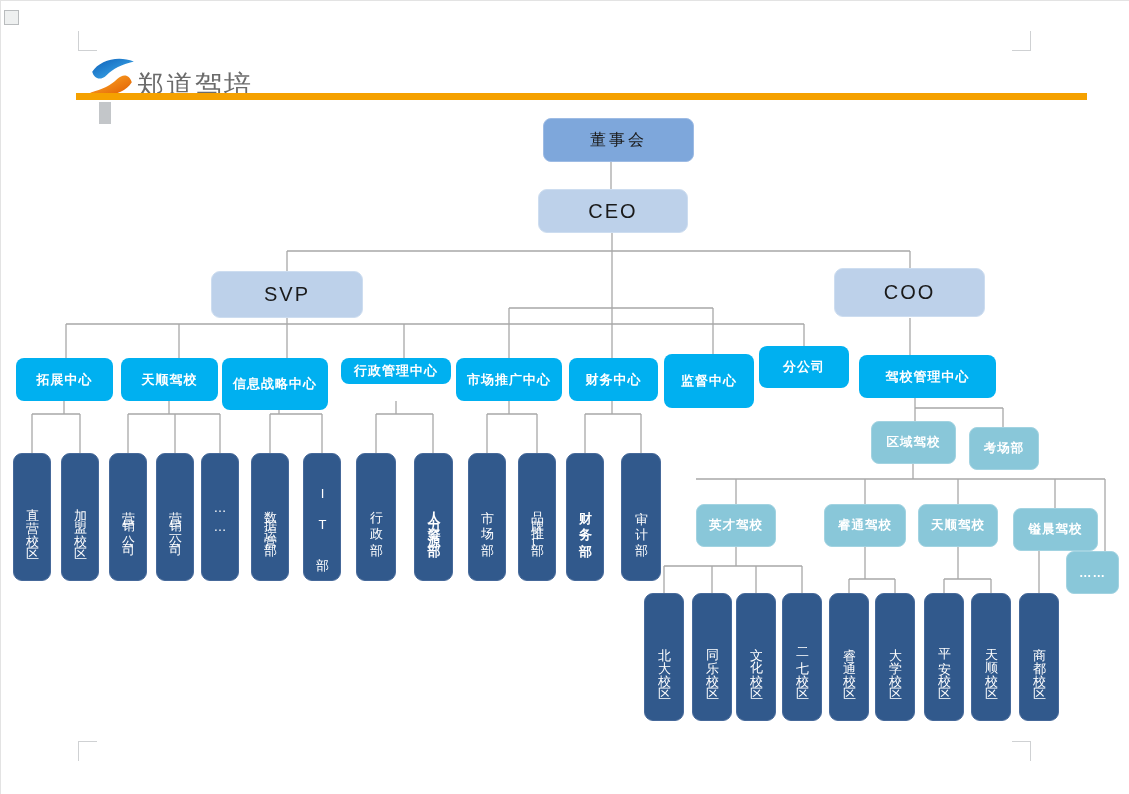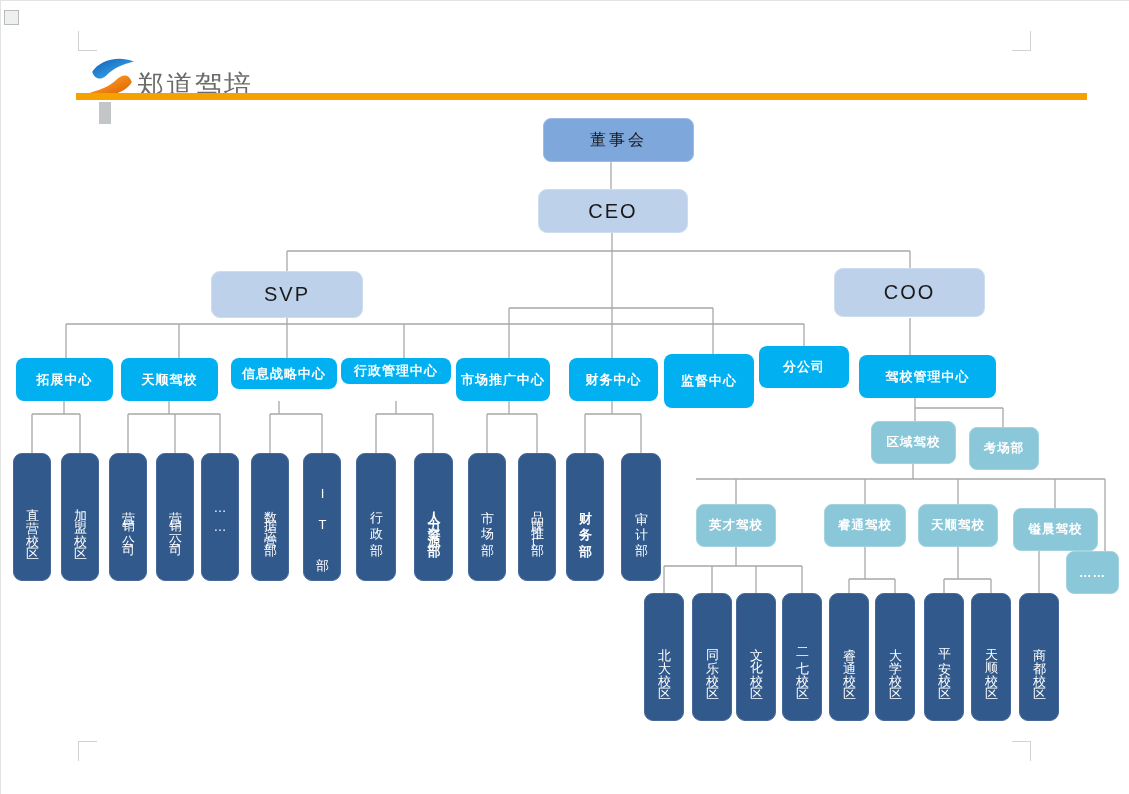--- a/index.html
+++ b/index.html
@@ -87,23 +87,23 @@
     M1038 550V592"></path>
 </svg>
 
 <div class="node board" style="left:542px;top:117px;width:151px;height:44px">董事会</div>
 <div class="node exec" style="left:537px;top:188px;width:150px;height:44px">CEO</div>
 <div class="node exec" style="left:210px;top:270px;width:152px;height:47px">SVP</div>
 <div class="node exec" style="left:833px;top:267px;width:151px;height:49px">COO</div>
 
 <div class="node center" style="left:15px;top:357px;width:97px;height:43px">拓展中心</div>
 <div class="node center" style="left:120px;top:357px;width:97px;height:43px">天顺驾校</div>
-<div class="node center" style="left:230px;top:357px;width:106px;height:31px">信息战略中心</div>
+<div class="node center" style="left:221px;top:357px;width:106px;height:52px">信息战略中心</div>
 <div class="node center" style="left:340px;top:357px;width:110px;height:26px">行政管理中心</div>
-<div class="node center" style="left:455px;top:357px;width:94px;height:43px">市场推广中心</div>
+<div class="node center" style="left:455px;top:357px;width:106px;height:43px">市场推广中心</div>
 <div class="node center" style="left:568px;top:357px;width:89px;height:43px">财务中心</div>
 <div class="node center" style="left:663px;top:353px;width:90px;height:54px">监督中心</div>
 <div class="node center" style="left:758px;top:345px;width:90px;height:42px">分公司</div>
 <div class="node center" style="left:858px;top:354px;width:137px;height:43px">驾校管理中心</div>
 
 <div class="node vbox c4" style="left:12px;top:452px;width:38px;height:128px">直营校区</div>
 <div class="node vbox c4" style="left:60px;top:452px;width:38px;height:128px">加盟校区</div>
 <div class="node vbox c5" style="left:108px;top:452px;width:38px;height:128px">营销一公司</div>
 <div class="node vbox c5" style="left:155px;top:452px;width:38px;height:128px">营销二公司</div>
 <div class="node vbox c2" style="left:200px;top:452px;width:38px;height:128px">……</div>

